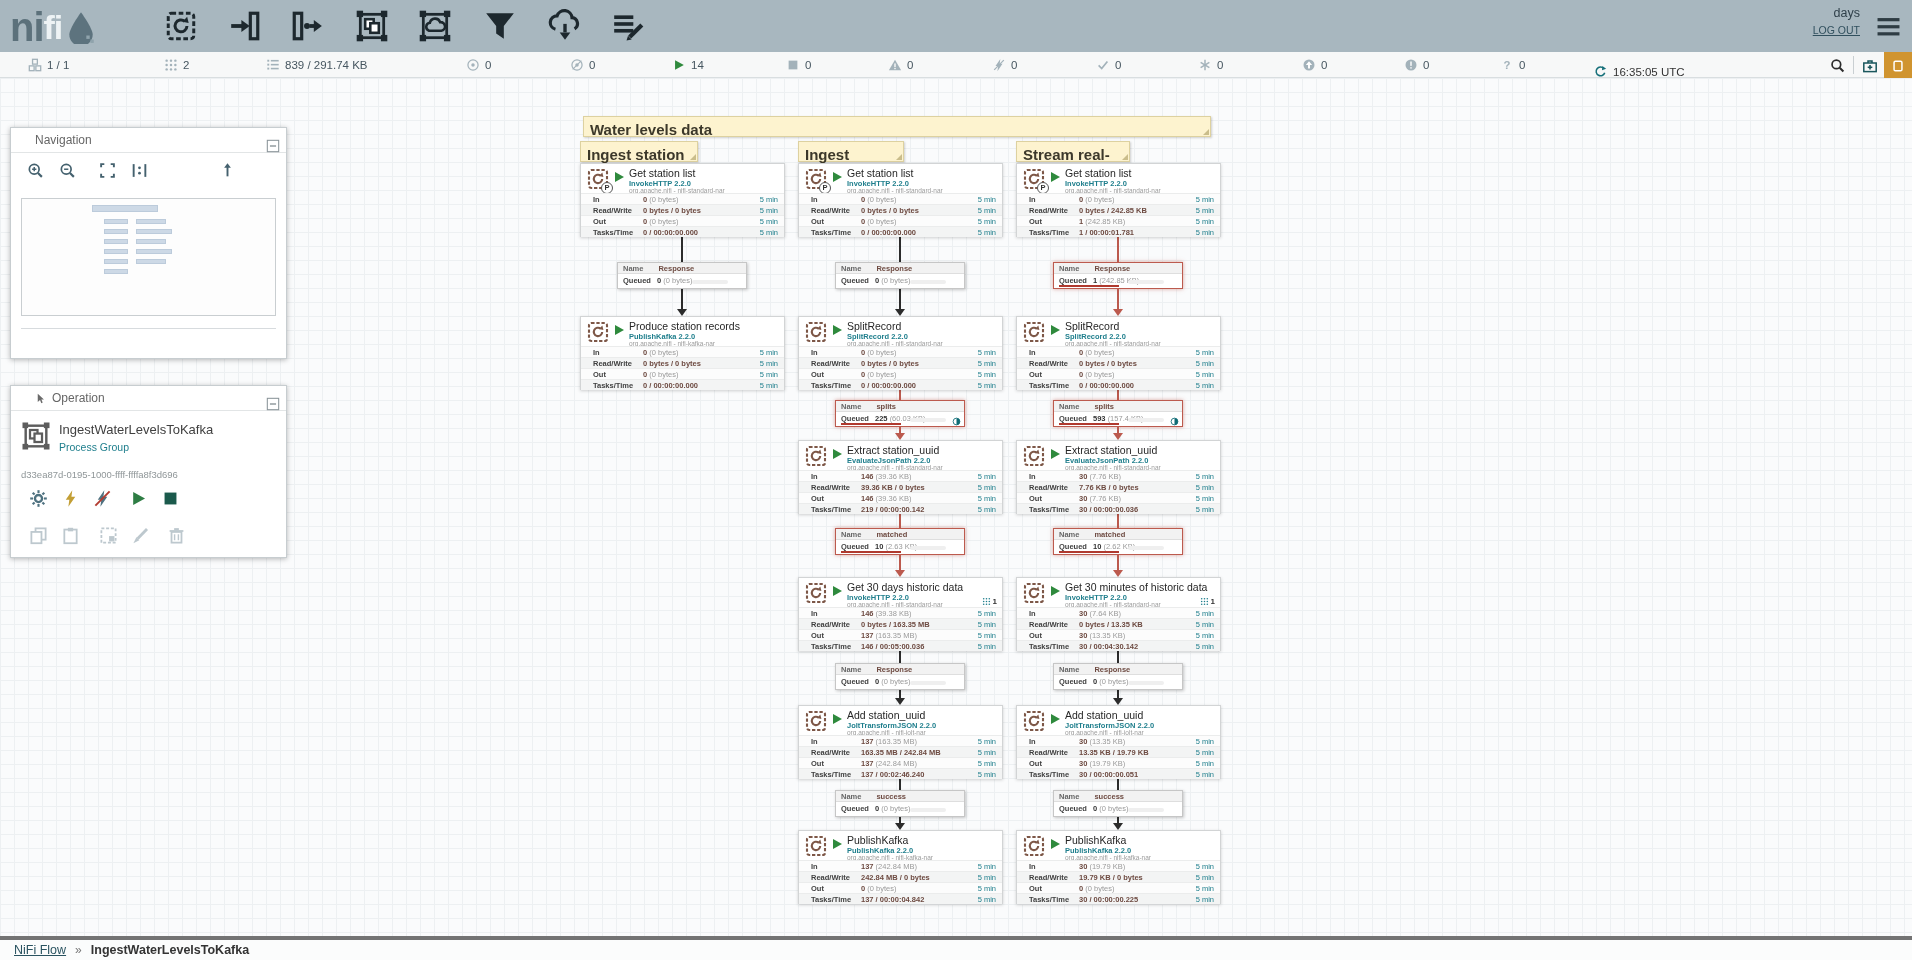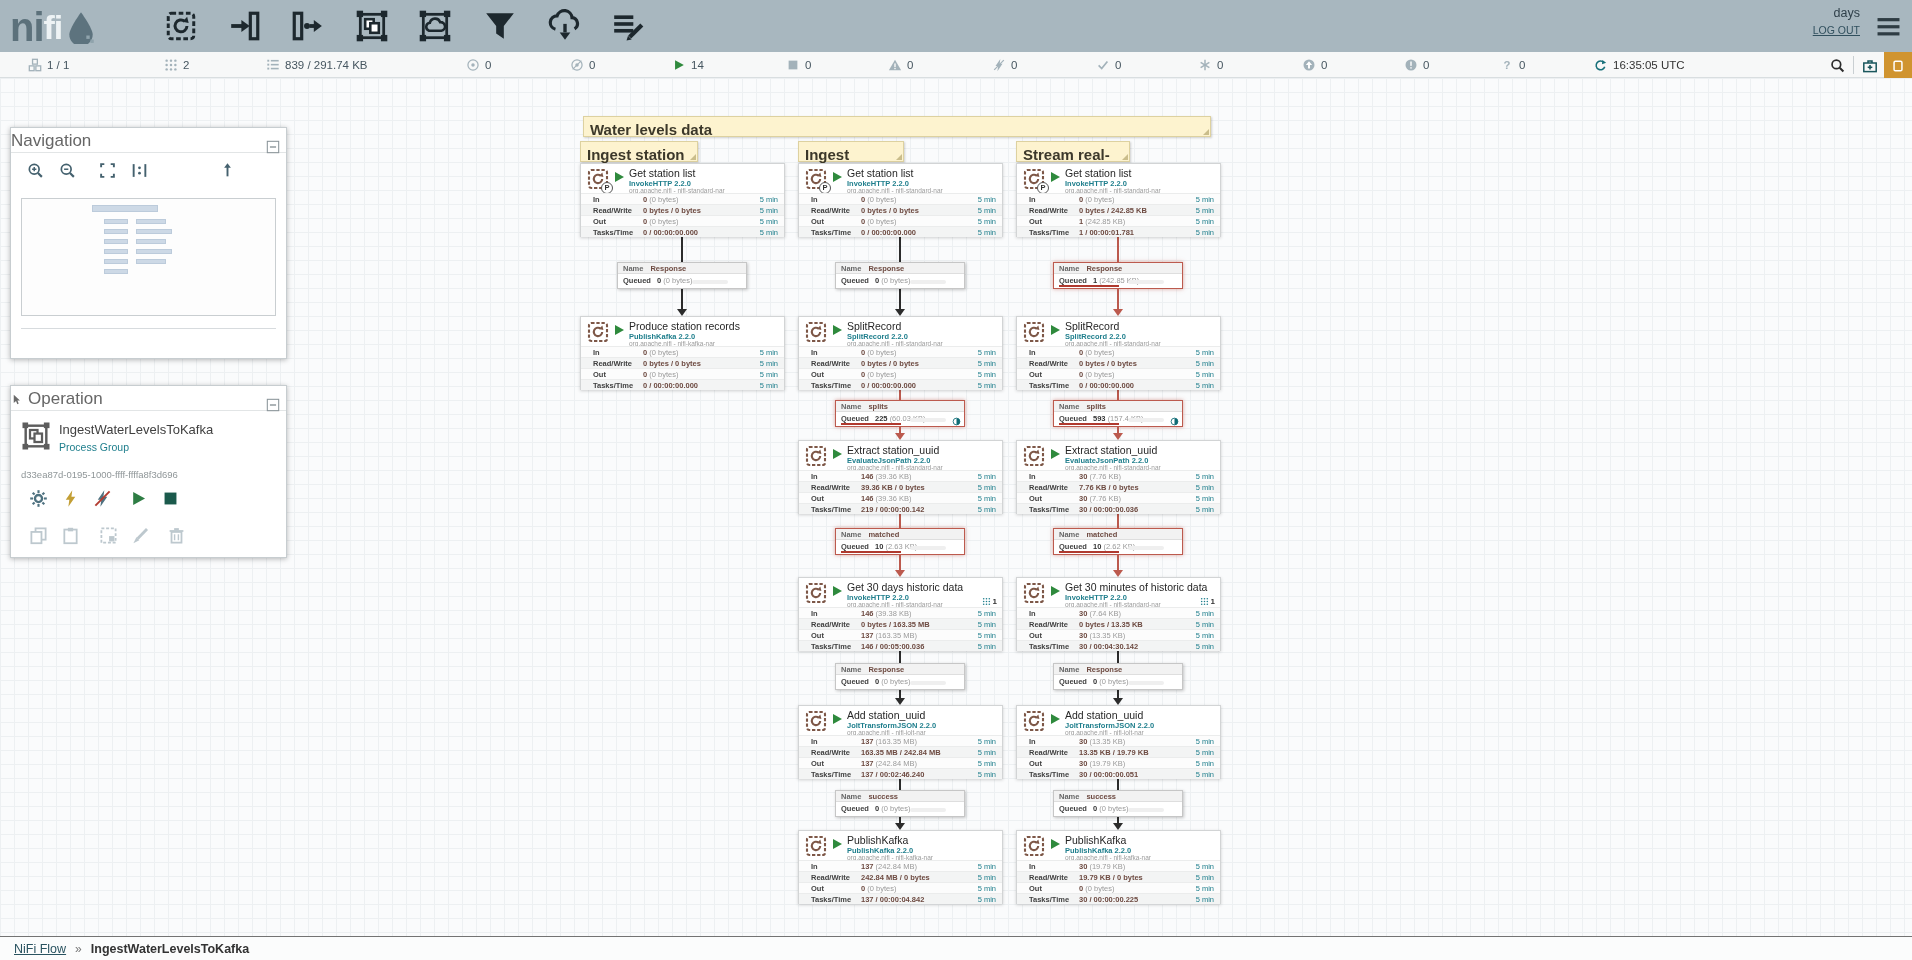--- a/index.html
+++ b/index.html
@@ -18,21 +18,21 @@
   .user-area { position:absolute; right:52px; top:6px; text-align:right; }
   .user-name { font-size:12.5px; color:#30404a; }
   .logout { display:inline-block; margin-top:4px; font-size:10.5px; color:#31505e; text-decoration:underline; cursor:pointer; }
   .hamburger { position:absolute; right:10px; top:13px; cursor:pointer; }
 
   
   #status-bar { position:absolute; left:0; top:52px; width:100%; height:26px; background:#f7f8f8;
     border-bottom:1px solid #d9dee0; z-index:20; }
   .status-item { position:absolute; top:0; height:26px; display:flex; align-items:center; gap:5px;
     font-size:11.5px; color:#465660; }
-  .refresh-area { position:absolute; top:0; height:26px; display:flex; align-items:center; gap:6px;
+  .refresh-area { position:absolute; top:0; height:26px; display:flex; align-items:flex-end; gap:6px;
     font-size:11.5px; color:#333; cursor:pointer; }
   .sb-right { position:absolute; right:0; top:0; height:26px; display:flex; align-items:center; }
   .sb-btn { width:28px; height:26px; display:flex; align-items:center; justify-content:center; cursor:pointer; }
   .sb-btn.orange { background:#d0942f; }
   .sb-divider { width:1px; height:18px; background:#c9cfd2; margin:0 2px; }
 
   
   #canvas { position:absolute; left:0; top:78px; width:1912px; height:858px; background-color:#fafbfc;
     background-image:linear-gradient(#edf0f2 1px, transparent 1px),
                      linear-gradient(90deg,#edf0f2 1px, transparent 1px);
@@ -59,59 +59,59 @@
   .stat-label { position:absolute; left:12px; color:#3f3f3f; font-weight:bold; }
   .stat-value { position:absolute; left:62px; color:#6d4a41; font-weight:bold; white-space:nowrap; }
   .stat-paren { color:#9a9a9a; font-weight:normal; }
   .stat-window { position:absolute; right:6px; color:#1e7e8c; }
   .conn-label { position:absolute; width:130px; background:#fff; border:1px solid #c6c6c6;
     box-shadow:1px 1px 3px rgba(0,0,0,.22); z-index:4; font-size:7.5px; cursor:pointer; }
   .conn-label.alert { border:1px solid #bc5a4e; box-shadow:0 0 4px rgba(188,90,78,.55); }
   .conn-name-row { position:relative; height:11px; line-height:11px; background:#f2f2f2;
     border-bottom:1px solid #dedede; padding:0 5px; }
   .cn-key { color:#666; font-weight:bold;margin-top:24px; }
-  .cn-val { color:#6d4a41; font-weight:bold; margin-left:7px; }
+  .cn-val { color:#6d4a41; font-weight:bold; margin-left:15px; }
   .conn-q-row { position:relative; height:14px; line-height:13px; padding:0 5px; }
   .q-key { color:#3f3f3f; font-weight:bold; }
   .q-count { color:#333; font-weight:bold; margin-left:4px; }
   .q-size { color:#9a9a9a; }
   .q-pill { position:absolute; right:18px; bottom:4px; width:36px; height:4px; background:#efefef; border-radius:2px; }
   .q-bar { position:absolute; left:5px; bottom:1px; width:60px; height:2px; background:#b0392e; }
   .q-ind { position:absolute; right:3px; top:2px; }
   .conn-line { position:absolute; width:2px; background:#2c2c2c; z-index:2; }
   .conn-line.alert { background:#bc5a4e; }
   .arrow-head { position:absolute; width:0; height:0; border-left:5px solid transparent;
     border-right:5px solid transparent; border-top:7px solid #2c2c2c; z-index:2; }
   .arrow-head.alert { border-top-color:#bc5a4e; }
 
   
   .panel { position:absolute; left:10px; width:277px; background:#fff; border:1px solid #c7cdd0;
     box-shadow:0 1px 5px rgba(0,0,0,.28); z-index:15; }
   .nav-panel { top:127px; height:232px; }
   .op-panel { top:385px; height:173px; }
-  .panel-header { position:relative; height:25px; line-height:25px; padding:0 0; font-size:17px;
+  .panel-header { position:relative; height:25px; line-height:25px; padding:0 24px; font-size:12px;
     color:#666; border-bottom:1px solid #e2e5e6; display:flex; align-items:center; gap:6px; }
   .collapse-btn { position:absolute; right:6px; top:5px; cursor:pointer; }
   #nav-tools { position:absolute; left:8px; top:33px; width:260px; height:24px; }
   .nav-tool { position:absolute; top:0; cursor:pointer; }
   #minimap { position:absolute; left:10px; top:70px; width:255px; height:118px; border:1px solid #c9ced1; background:#fdfdfd; }
   .mm-bar { position:absolute; height:5px; background:#cdd9e6; border:1px solid #bccbdb; }
   #mm-split { position:absolute; left:10px; top:200px; width:255px; height:0; border-top:1px solid #d7dbde; }
   .op-stamp { position:absolute; left:10px; top:35px; }
   .op-name { position:absolute; left:48px; top:36px; font-size:13px; color:#404040; }
   .op-type { position:absolute; left:48px; top:55px; font-size:10.5px; color:#1e7e8c; }
   .op-uuid { position:absolute; left:10px; top:83px; font-size:9.5px; color:#8f9698; }
   .op-row { position:absolute; left:10px; width:257px; height:22px; }
   #op-buttons-1 { top:103px; }
   #op-buttons-2 { top:140px; }
   .op-btn { position:absolute; top:0; cursor:pointer; }
 
   
   footer { position:absolute; left:0; bottom:0; width:100%; height:24px; background:#fbfcfc;
-    border-top:1px solid #737373; z-index:20; display:flex; align-items:center; padding:0 14px; gap:9px; }
+    border-top:4px solid #737373; z-index:20; display:flex; align-items:center; padding:0 14px; gap:9px; }
   .bc-root { font-size:12.5px; color:#2a5360; text-decoration:underline; cursor:pointer; }
   .bc-sep { font-size:12px; color:#777; }
   .bc-current { font-size:12.5px; font-weight:bold; color:#333; }
 </style>
 </head>
 <body>
 
 <div class="app">
 
   <header>

